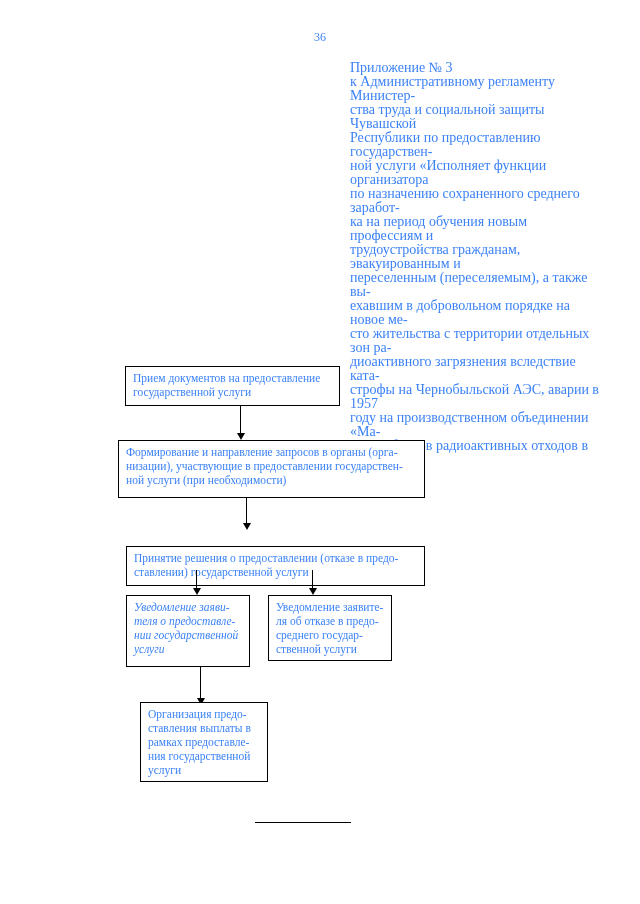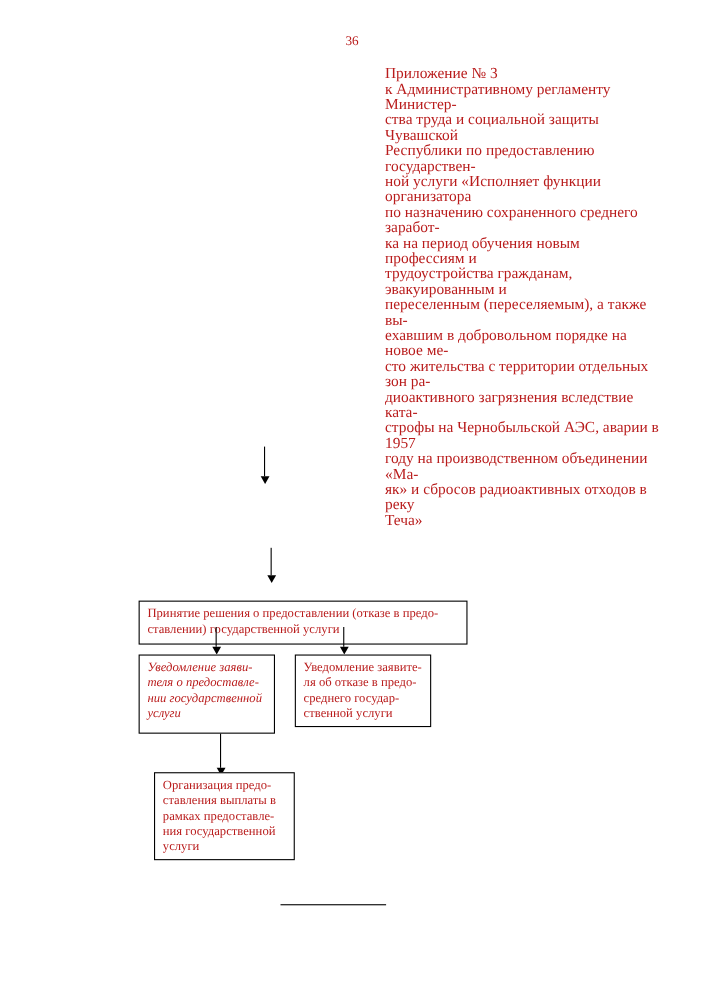--- a/index.html
+++ b/index.html
@@ -6,21 +6,21 @@
     margin: 0;
     padding: 0;
     background: #ffffff;
   }
   .page {
     position: relative;
     width: 640px;
     height: 904px;
     background: #ffffff;
     font-family: "Liberation Serif", serif;
-    color: #b91c1c;
+    color: #3b82f6;
     overflow: hidden;
   }
   .page-number {
     position: absolute;
     top: 30px;
     left: 0;
     width: 100%;
     text-align: center;
     font-size: 12px;
     white-space: pre-line;
@@ -121,26 +121,31 @@
 сто жительства с территории отдельных зон ра-
 диоактивного загрязнения вследствие ката-
 строфы на Чернобыльской АЭС, аварии в 1957
 году на производственном объединении «Ма-
 як» и сбросов радиоактивных отходов в реку
 Теча»</div>
 
 
   <div class="flowchart">
 
+    <div class="fc-box b1">Прием документов на предоставление
+государственной услуги</div>
 
     <div class="fc-arrow a1">
       <div class="shaft"></div>
       <div class="head"></div>
     </div>
 
+    <div class="fc-box b2">Формирование и направление запросов в органы (орга-
+низации), участвующие в предоставлении государствен-
+ной услуги (при необходимости)</div>
 
     <div class="fc-arrow a2">
       <div class="shaft"></div>
       <div class="head"></div>
     </div>
 
     <div class="fc-box b3">Принятие решения о предоставлении (отказе в предо-
 ставлении) государственной услуги</div>
 
     <div class="fc-arrow a3">

